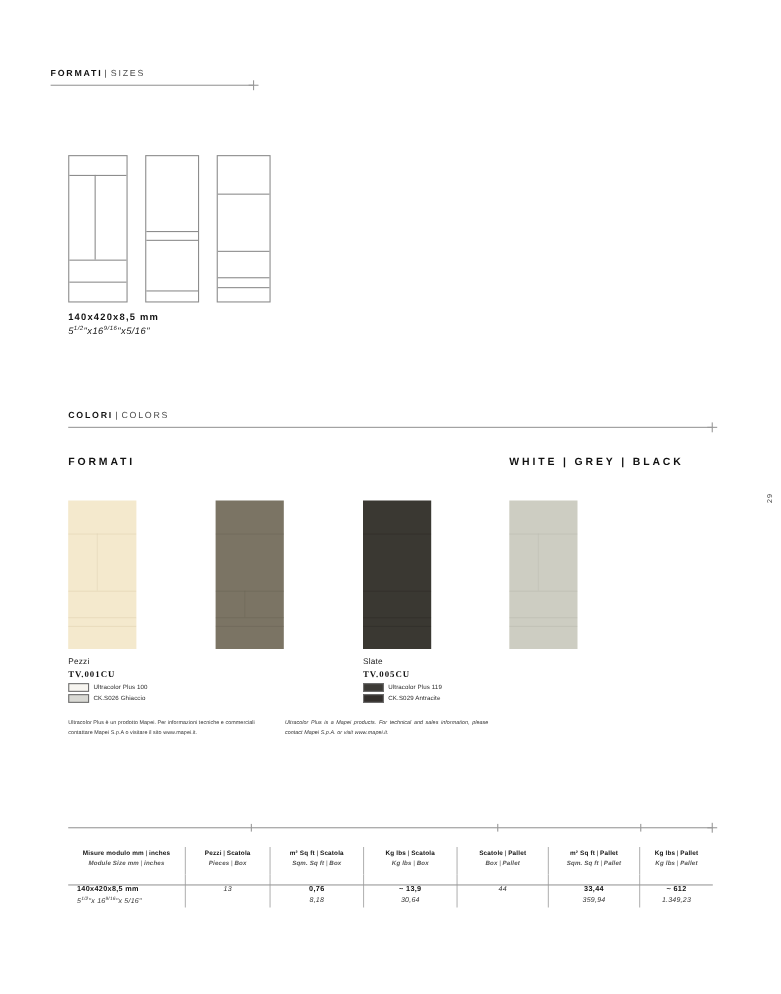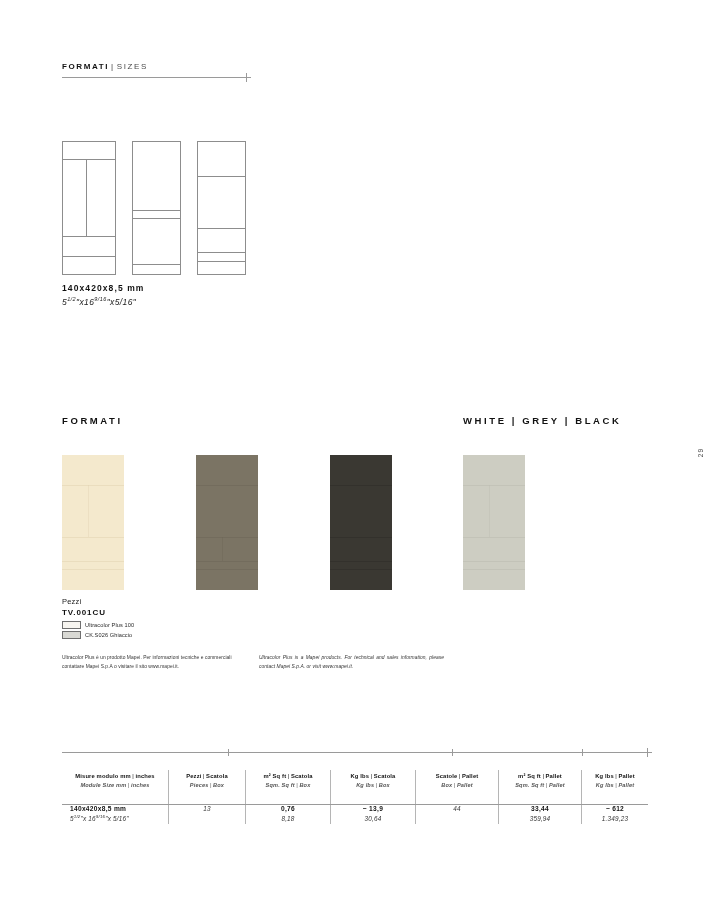--- a/index.html
+++ b/index.html
@@ -37,21 +37,21 @@
   
   .grp{position:absolute;font-size:9.5px;font-weight:700;letter-spacing:2.6px;color:#111;}
 
   .swatch-wrap{position:absolute;}
   .swatch{position:relative;width:62px;height:135px;overflow:hidden;}
   .swatch .gl{position:absolute;left:0;right:0;height:1px;opacity:.45;}
   .swatch .gv{position:absolute;top:0;bottom:0;width:1px;opacity:.35;}
 
   .labels{margin-top:7px;}
   .lbl-name{font-size:7.5px;color:#1a1a1a;line-height:1.35;letter-spacing:.2px;}
-  .lbl-code{font-size:8px;font-weight:700;letter-spacing:.9px;color:#111;line-height:1.4;margin-bottom:3px;}
+  .lbl-code{font-size:8px;font-weight:700;letter-spacing:.9px;color:#111;line-height:1.4;margin-bottom:3px;font-family:Liberation Serif, serif;}
   .chip-row{display:flex;align-items:center;gap:4px;margin-top:1.5px;}
   .chip{width:17px;height:6px;border:1px solid #6f6f6f;flex:none;}
   .chip-txt{font-size:5.6px;color:#2a2a2a;letter-spacing:.1px;white-space:nowrap;}
 
   
   .fine{position:absolute;font-size:4.9px;line-height:1.85;color:#333;letter-spacing:.05px;}
   .fine.en{font-style:italic;text-align:justify;}
 
   
   .tbl{position:absolute;left:62px;top:770px;width:586px;}
@@ -71,21 +71,21 @@
 
   
   .pageno{position:absolute;right:6px;top:448px;font-size:6.5px;letter-spacing:1px;color:#444;
           writing-mode:vertical-rl;transform:rotate(180deg);}
 </style>
 </head>
 <body>
 
 <div class="page">
 
-  <div class="sec-head" style="left:62px;top:63px;width:586px;">
+  <div class="sec-head" style="left:46px;top:63px;width:586px;">
     <div class="sec-title">
       <span class="it">FORMATI</span><span class="sep">|</span><span class="en">SIZES</span>
     </div>
     <div class="rule" style="width:185px;">
       <span class="plus"></span>
     </div>
   </div>
 
   <div class="diagrams">
 
@@ -108,20 +108,28 @@
       <span class="hline" style="top:110px;"></span>
       <span class="hline" style="top:119px;"></span>
     </div>
   </div>
 
   <div class="size-cap">
     <div class="size-mm">140x420x8,5 mm</div>
     <div class="size-in"><span>5</span><sup>1/2</sup><span>"x16</span><sup>9/16</sup><span>"x5/16"</span></div>
   </div>
 
+  <div class="sec-head" style="left:62px;top:374px;width:586px;">
+    <div class="sec-title">
+      <span class="it">COLORI</span><span class="sep">|</span><span class="en">COLORS</span>
+    </div>
+    <div class="rule" style="width:586px;">
+      <span class="plus"></span>
+    </div>
+  </div>
 
   <div class="grp" style="left:62px;top:415px;">FORMATI</div>
   <div class="grp" style="left:463px;top:415px;">WHITE | GREY | BLACK</div>
 
   <div class="swatch-wrap" style="left:62px;top:455px;">
     <div class="swatch" style="background: rgb(244, 233, 205);">
       <span class="gl" style="top: 30px; background: rgb(221, 207, 174);"></span>
       <span class="gl" style="top: 82px; background: rgb(221, 207, 174);"></span>
       <span class="gl" style="top: 106px; background: rgb(221, 207, 174);"></span>
       <span class="gl" style="top: 114px; background: rgb(221, 207, 174);"></span>
@@ -151,20 +159,32 @@
     </div>
   </div>
 
   <div class="swatch-wrap" style="left:330px;top:455px;">
     <div class="swatch" style="background: rgb(58, 56, 50);">
       <span class="gl" style="top: 30px; background: rgb(44, 42, 37);"></span>
       <span class="gl" style="top: 82px; background: rgb(44, 42, 37);"></span>
       <span class="gl" style="top: 106px; background: rgb(44, 42, 37);"></span>
       <span class="gl" style="top: 114px; background: rgb(44, 42, 37);"></span>
     </div>
+    <div class="labels">
+      <div class="lbl-name">Slate</div>
+      <div class="lbl-code">TV.005CU</div>
+      <div class="chip-row">
+        <span class="chip" style="background: rgb(60, 58, 54);"></span>
+        <span class="chip-txt">Ultracolor Plus 119</span>
+      </div>
+      <div class="chip-row">
+        <span class="chip" style="background: rgb(51, 47, 44);"></span>
+        <span class="chip-txt">CK.S029 Antracite</span>
+      </div>
+    </div>
   </div>
 
   <div class="swatch-wrap" style="left:463px;top:455px;">
     <div class="swatch" style="background: rgb(205, 205, 194);">
       <span class="gl" style="top: 30px; background: rgb(185, 185, 174);"></span>
       <span class="gl" style="top: 82px; background: rgb(185, 185, 174);"></span>
       <span class="gl" style="top: 106px; background: rgb(185, 185, 174);"></span>
       <span class="gl" style="top: 114px; background: rgb(185, 185, 174);"></span>
       <span class="gv" style="left: 26px; top: 30px; height: 52px; background: rgb(185, 185, 174);"></span>
     </div>

